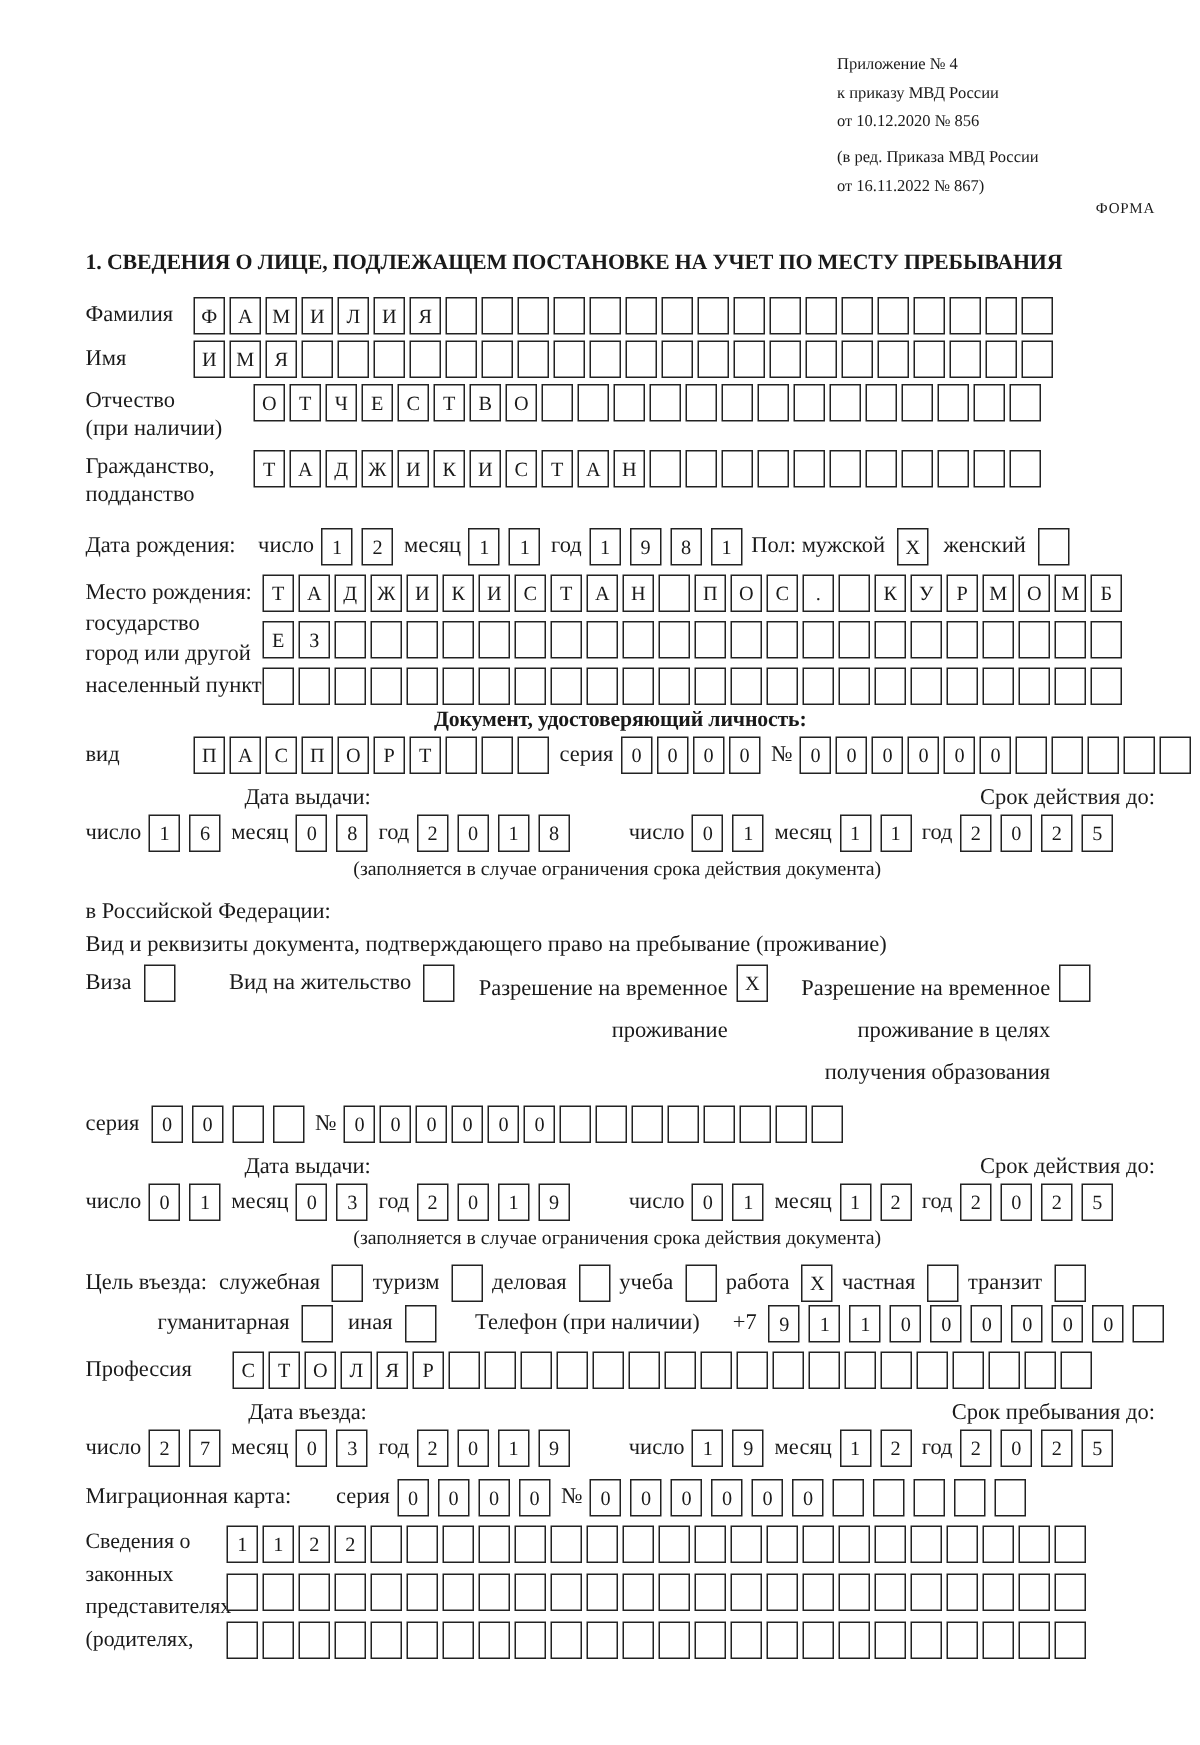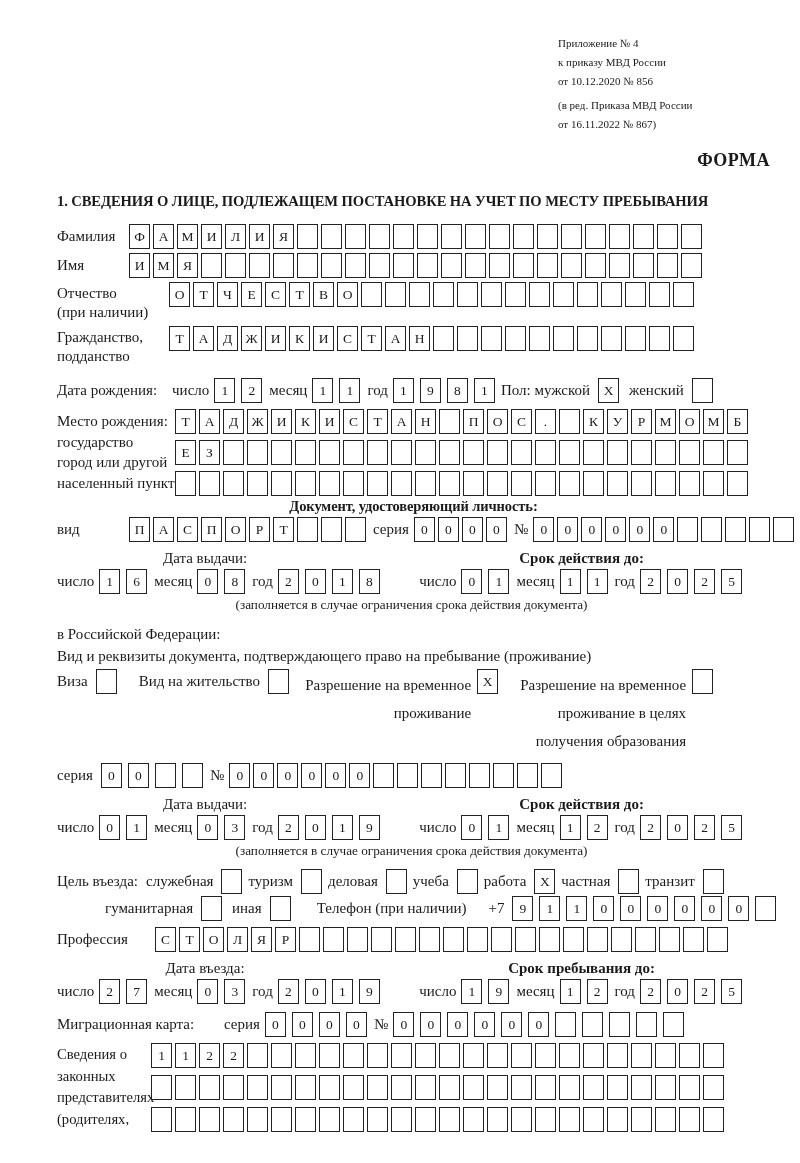--- a/index.html
+++ b/index.html
@@ -5,51 +5,51 @@
   html,body { margin:0; padding:0; background:#fff; }
   .page {
     position:relative; width:800px; height:1163px; box-sizing:border-box;
     background:#ffffff; color:#1a1a1a;
     font-family:"Liberation Serif","DejaVu Serif",serif; font-size:15px;
     padding:34px 30px 16px 57px; overflow:hidden;
   }
   
   .hdr { margin-left:auto; width:212px; line-height:19px; font-size:11px; }
   .hdr .rev { margin-top:5px; }
-  .forma { text-align:right; font-weight:bold; font-size:18px; margin-top:16px; letter-spacing:.5px; }
+  .forma { text-align:right; font-weight:normal; font-size:10px; letter-spacing:.5px; }
   
   .title { text-align:center; font-weight:bold; font-size:15.5px; line-height:23px; margin-top:18px; letter-spacing:.2px; }
   .blank { display:inline-block; width:56px; border-bottom:2px solid #1a1a1a; height:14px; margin-left:8px; }
   .sec { font-weight:bold; font-size:14.6px; margin-top:22px; letter-spacing:-0.1px; }
   
   .frow { display:flex; align-items:flex-start; margin-top:4px; }
   .lbl { line-height:25px; padding-right:8px; white-space:nowrap; }
   .lbl2 { line-height:19px; padding-top:2px; padding-right:8px; }
   .cells { display:flex; gap:3px; flex:none; }
   .cells.dg { gap:6px; }
   .cell {
     box-sizing:border-box; flex:none; width:21px; height:25px;
     border:1.6px solid #222; display:inline-flex; align-items:center; justify-content:center;
     font-size:13.5px; background:#fff;
   }
   .dl { line-height:25px; padding:0 5px 0 7px; white-space:nowrap; }
   .dl.first { padding-left:0; }
   .dhead { display:flex; margin-top:7px; line-height:18px;gap:40px; }
   .dhead .dh1 { width:44%; text-align:center; }
-  .dhead .dh2 { width:56%; text-align:center;font-weight:bold; }
+  .dhead .dh2 { width:56%; text-align:right; }
   .drow { display:flex; justify-content:space-between; padding-right:28px; margin-top:2px; }
   .dg2 { display:flex; }
   .note { text-align:center; font-size:13.2px; margin-top:2px; padding-right:4px; line-height:17px; }
   .intro { margin-top:10px; line-height:22px; }
   .optlbl { text-align:right; line-height:28px; padding-top:2px;font-family:Liberation Serif, serif; }
   .w166 { width:166px; } .w178 { width:178px; }
   .mt2{margin-top:2px}.mt6{margin-top:6px}.mt8{margin-top:8px}.mt10{margin-top:10px}
   .mt12{margin-top:12px}.mt14{margin-top:14px}
   .ml6{margin-left:6px}.ml10{margin-left:10px}.ml14{margin-left:14px}.ml16{margin-left:16px}
-  .ml22{margin-left:22px}.ml26{margin-left:26px}.ml48{margin-left:48px}
+  .ml22{margin-left:36px}.ml26{margin-left:26px}.ml48{margin-left:48px}
   .lblw { width:64px; flex:none; }
   .lblw2 { width:104px; flex:none; }
   .mp-label { width:118px; flex:none; line-height:20.5px; padding-top:2px; }
   .rep-label { width:94px; flex:none; line-height:21.5px; padding-top:1px; font-size:14.6px; }
   .stack { display:flex; flex-direction:column; gap:6px; }
   .stack2 { display:flex; flex-direction:column; gap:7px; }
   .mig-label { width:152px; flex:none; line-height:25px; }
 </style>
 </head>
 <body>

